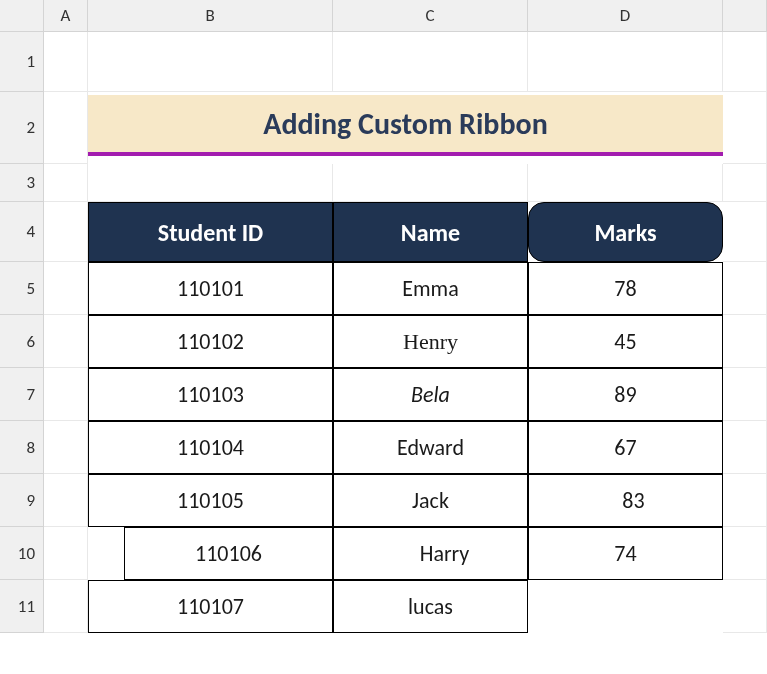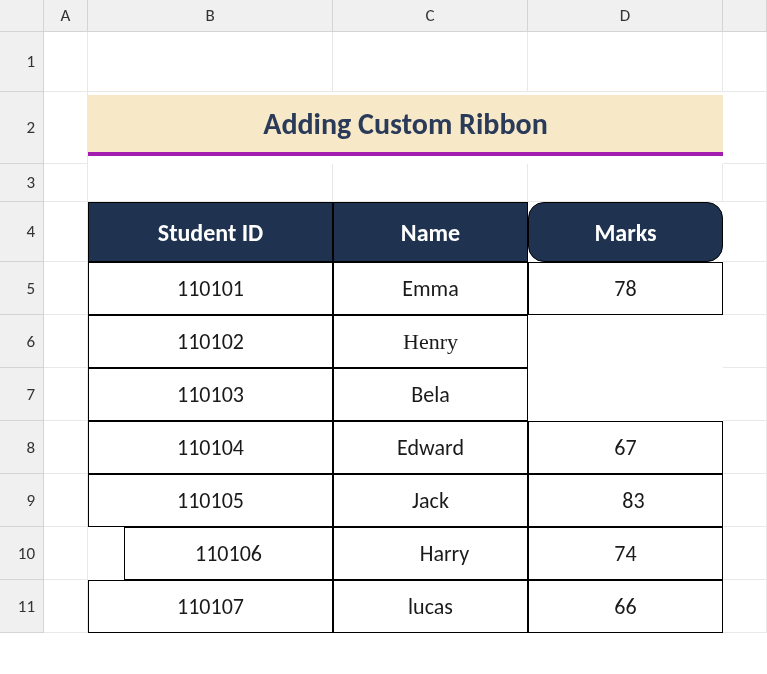--- a/index.html
+++ b/index.html
@@ -119,39 +119,40 @@
   <div class="thdr col-b-hdr">Student ID</div>
   <div class="thdr col-c-hdr">Name</div>
   <div class="thdr col-d-hdr">Marks</div>
 
   <div class="tcell" style="grid-column:3;grid-row:6;">110101</div>
   <div class="tcell" style="grid-column:4;grid-row:6;">Emma</div>
   <div class="tcell" style="grid-column:5;grid-row:6;">78</div>
 
   <div class="tcell" style="grid-column:3;grid-row:7;">110102</div>
   <div class="tcell" style="grid-column:4;grid-row:7;font-family:Liberation Serif, serif;">Henry</div>
+  <div class="tcell" style="grid-column:5;grid-row:7;">45</div>
 
   <div class="tcell" style="grid-column:3;grid-row:8;">110103</div>
-  <div class="tcell" style="grid-column:4;grid-row:8;">Bela</div>
+  <div class="tcell" style="grid-column:4;grid-row:8;font-style:italic;">Bela</div>
+  <div class="tcell" style="grid-column:5;grid-row:8;">89</div>
 
   <div class="tcell" style="grid-column:3;grid-row:9;">110104</div>
   <div class="tcell" style="grid-column:4;grid-row:9;">Edward</div>
   <div class="tcell" style="grid-column:5;grid-row:9;">67</div>
 
   <div class="tcell" style="grid-column:3;grid-row:10;">110105</div>
   <div class="tcell" style="grid-column:4;grid-row:10;">Jack</div>
   <div class="tcell" style="grid-column:5;grid-row:10;padding-left:16px;">83</div>
 
   <div class="tcell" style="grid-column:3;grid-row:11;margin-left:36px;">110106</div>
   <div class="tcell" style="grid-column:4;grid-row:11;padding-left:28px;">Harry</div>
   <div class="tcell" style="grid-column:5;grid-row:11;">74</div>
 
   <div class="tcell" style="grid-column:3;grid-row:12;">110107</div>
   <div class="tcell" style="grid-column:4;grid-row:12;">lucas</div>
-  <div class="tcell" style="grid-column:5;grid-row:12;">66</div>
 
   <div class="gridcell" style="grid-column:6;grid-row:2;"></div>
   <div class="gridcell" style="grid-column:6;grid-row:3;"></div>
   <div class="gridcell" style="grid-column:6;grid-row:4;"></div>
   <div class="gridcell" style="grid-column:6;grid-row:5;"></div>
   <div class="gridcell" style="grid-column:6;grid-row:6;"></div>
   <div class="gridcell" style="grid-column:6;grid-row:7;"></div>
   <div class="gridcell" style="grid-column:6;grid-row:8;"></div>
   <div class="gridcell" style="grid-column:6;grid-row:9;"></div>
   <div class="gridcell" style="grid-column:6;grid-row:10;"></div>

